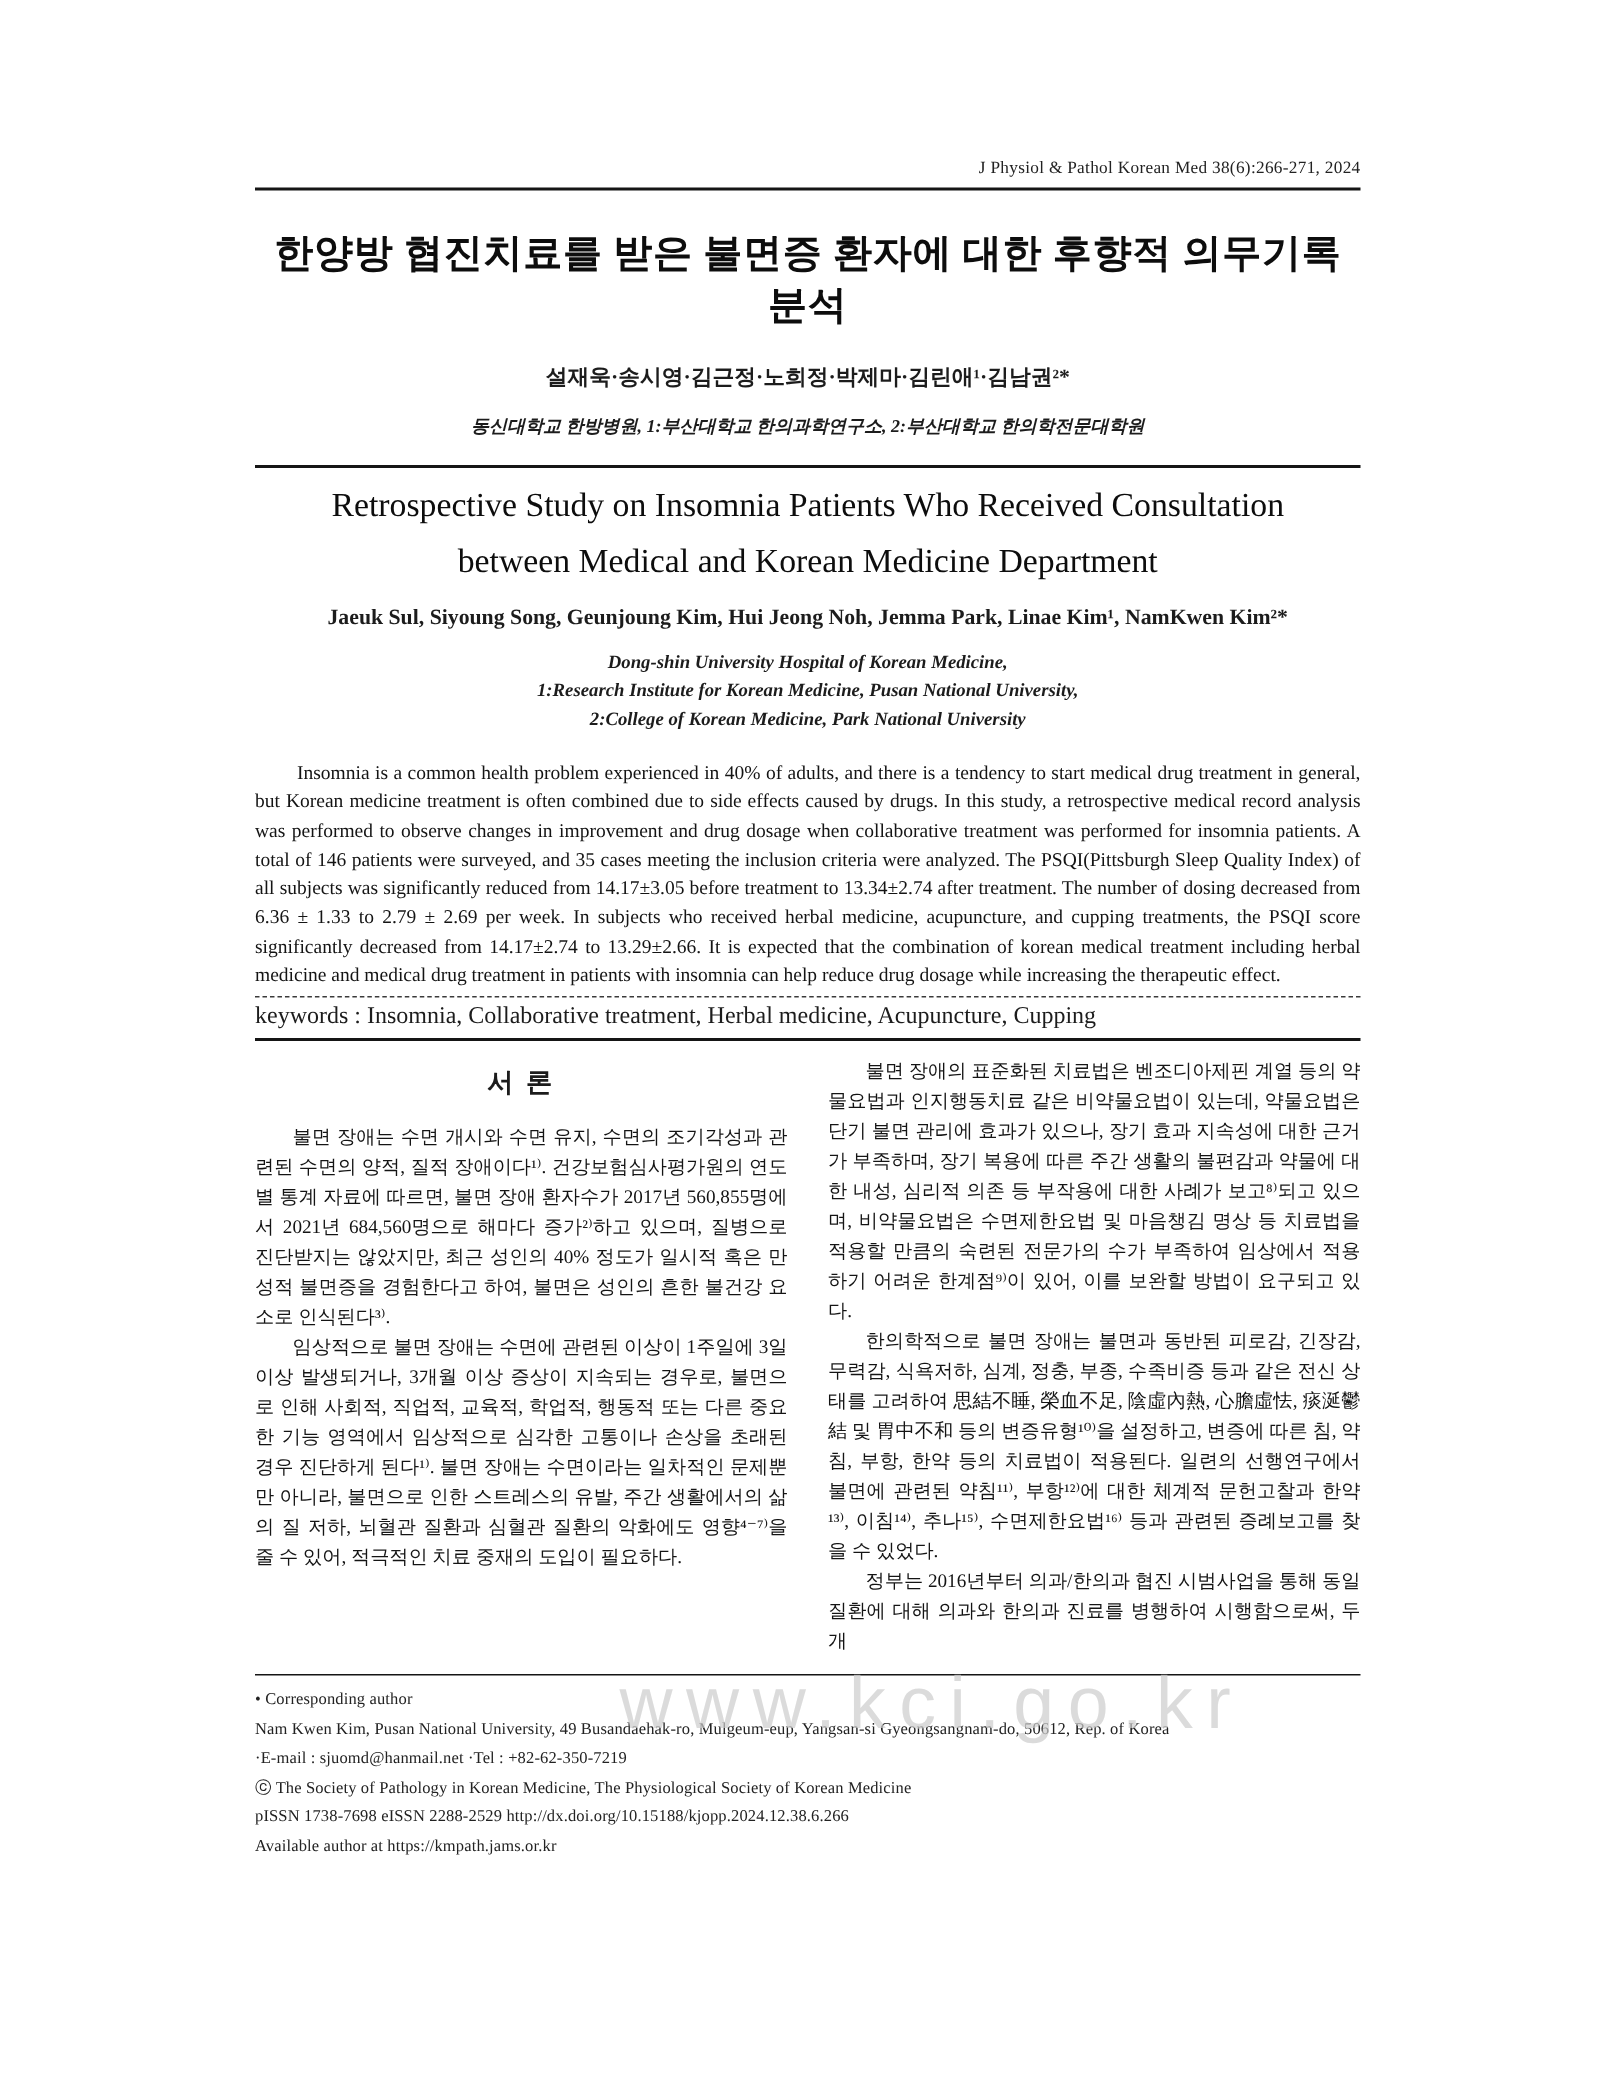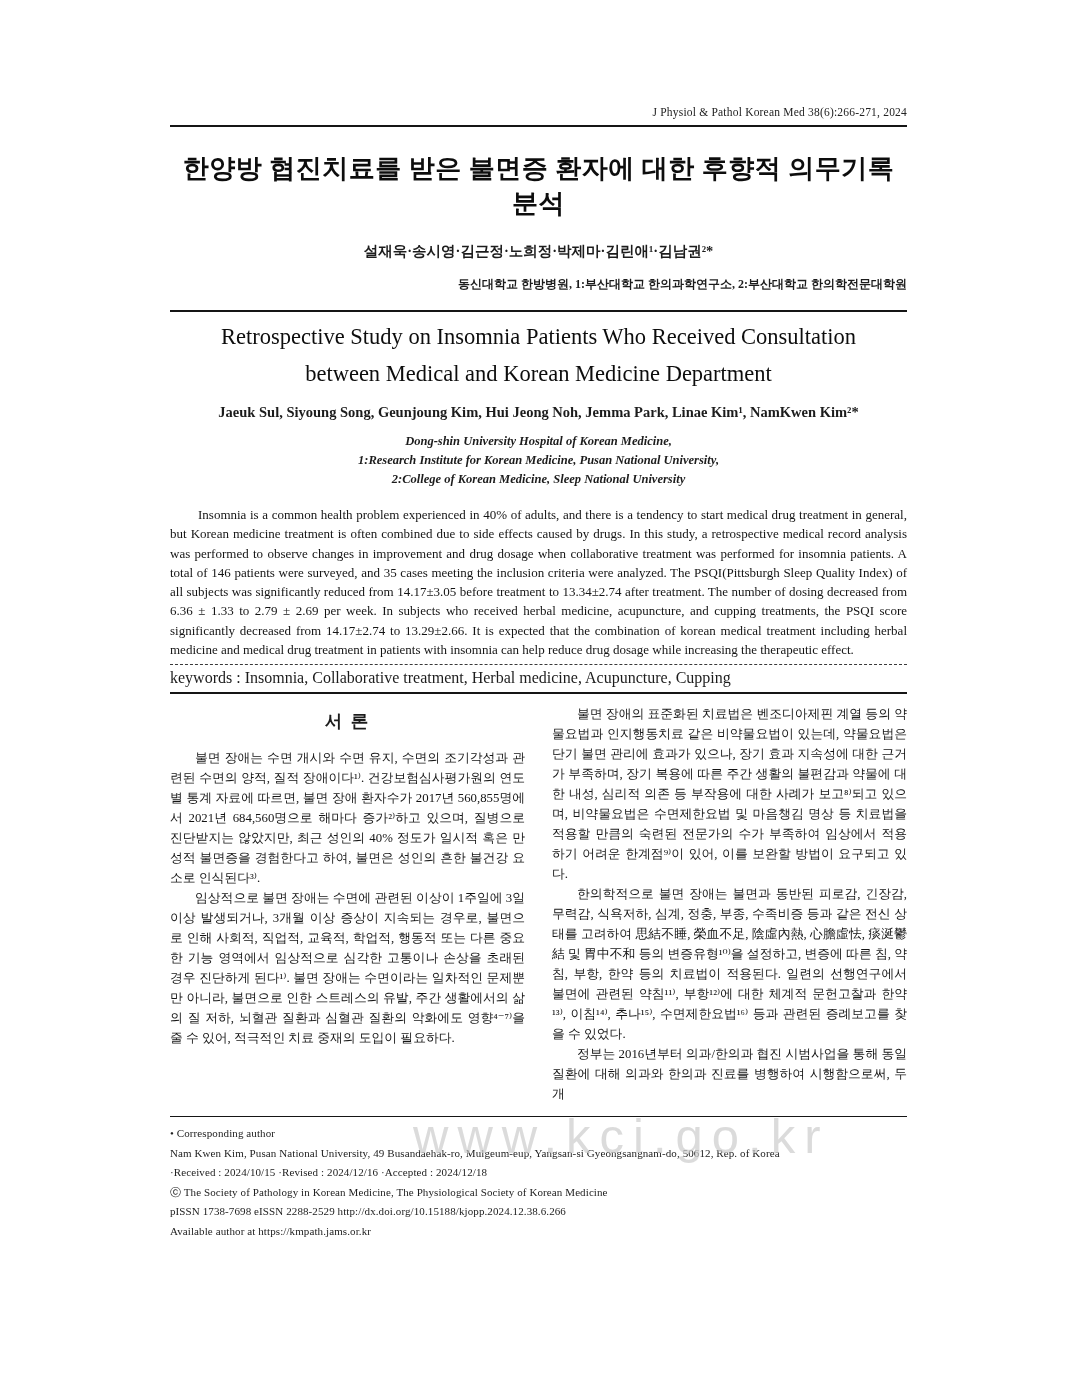--- a/index.html
+++ b/index.html
@@ -40,23 +40,24 @@
     color: #0d0d0d;
   }
   .kr-authors {
     margin-top: 21px;
     text-align: center;
     font-size: 14.5px;
     font-weight: 700;
   }
   .kr-affil {
     margin-top: 15px;
-    text-align: right;
+    text-align: center;
     font-size: 12px;
     font-weight: 700;
+    font-style: italic;
   }
   .title-rule { margin-top: 17px; }
 
   
   .en-title {
     margin-top: 6px;
     text-align: center;
     font-size: 22.5px;
     line-height: 37px;
     font-weight: 500;
@@ -157,21 +158,21 @@
   <div class="rule-med title-rule"></div>
 
   <div class="en-title">
     <div>Retrospective Study on Insomnia Patients Who Received Consultation</div>
     <div>between Medical and Korean Medicine Department</div>
   </div>
   <div class="en-authors">Jaeuk Sul, Siyoung Song, Geunjoung Kim, Hui Jeong Noh, Jemma Park, Linae Kim¹, NamKwen Kim²*</div>
   <div class="en-affil">
     <div>Dong-shin University Hospital of Korean Medicine,</div>
     <div>1:Research Institute for Korean Medicine, Pusan National University,</div>
-    <div>2:College of Korean Medicine, Sleep National University</div>
+    <div>2:College of Korean Medicine, Park National University</div>
   </div>
 
   <div class="abstract">Insomnia is a common health problem experienced in 40% of adults, and there is a tendency to start medical drug treatment in general, but Korean medicine treatment is often combined due to side effects caused by drugs.  In this study, a retrospective medical record analysis was performed to observe changes in improvement and drug dosage when collaborative treatment was performed for insomnia patients. A total of 146 patients were surveyed, and 35 cases meeting the inclusion criteria were analyzed. The PSQI(Pittsburgh Sleep Quality Index) of all subjects was significantly reduced from 14.17±3.05 before treatment to 13.34±2.74 after treatment. The number of dosing decreased from 6.36 ± 1.33 to 2.79 ± 2.69 per week. In subjects who received herbal medicine, acupuncture, and cupping treatments, the PSQI score significantly decreased from 14.17±2.74 to 13.29±2.66. It is expected that the combination of korean medical treatment including herbal medicine and medical drug treatment in patients with insomnia can help reduce drug dosage while increasing the therapeutic effect.</div>
   <div class="rule-dashed kw-dashed"></div>
   <div class="keywords">keywords : Insomnia, Collaborative treatment, Herbal medicine, Acupuncture, Cupping</div>
   <div class="rule-med kw-rule"></div>
 
   <div class="columns">
     <div class="col">
       <div class="section-title">서    론</div>
@@ -183,21 +184,21 @@
       <p class="body-par">한의학적으로 불면 장애는 불면과 동반된 피로감, 긴장감, 무력감, 식욕저하, 심계, 정충, 부종, 수족비증 등과 같은 전신 상태를 고려하여 思結不睡, 榮血不足, 陰虛內熱, 心膽虛怯, 痰涎鬱結 및 胃中不和 등의 변증유형¹⁰⁾을 설정하고, 변증에 따른 침, 약침, 부항, 한약 등의 치료법이 적용된다. 일련의 선행연구에서 불면에 관련된 약침¹¹⁾, 부항¹²⁾에 대한 체계적 문헌고찰과 한약¹³⁾, 이침¹⁴⁾, 추나¹⁵⁾, 수면제한요법¹⁶⁾ 등과 관련된 증례보고를 찾을 수 있었다.</p>
       <p class="body-par">정부는 2016년부터 의과/한의과 협진 시범사업을 통해 동일 질환에 대해 의과와 한의과 진료를 병행하여 시행함으로써, 두 개</p>
     </div>
   </div>
 
   <div class="rule-thin footnote-rule"></div>
 
   <div class="footer">
     <p>• Corresponding author</p>
     <p>Nam Kwen Kim, Pusan National University, 49 Busandaehak-ro, Mulgeum-eup, Yangsan-si Gyeongsangnam-do, 50612, Rep. of Korea</p>
-    <p>·Received : 2024/10/15   ·Revised : 2024/12/16   ·Accepted : 2024/12/18</p>
+    <p>·E-mail : sjuomd@hanmail.net   ·Tel : +82-62-350-7219</p>
     <p>ⓒ The Society of Pathology in Korean Medicine, The Physiological Society of Korean Medicine</p>
     <p>pISSN 1738-7698   eISSN 2288-2529   http://dx.doi.org/10.15188/kjopp.2024.12.38.6.266</p>
     <p>Available author at https://kmpath.jams.or.kr</p>
   </div>
 
 </div>
 
 <div class="watermark">www.kci.go.kr</div>
 
 </body></html>

